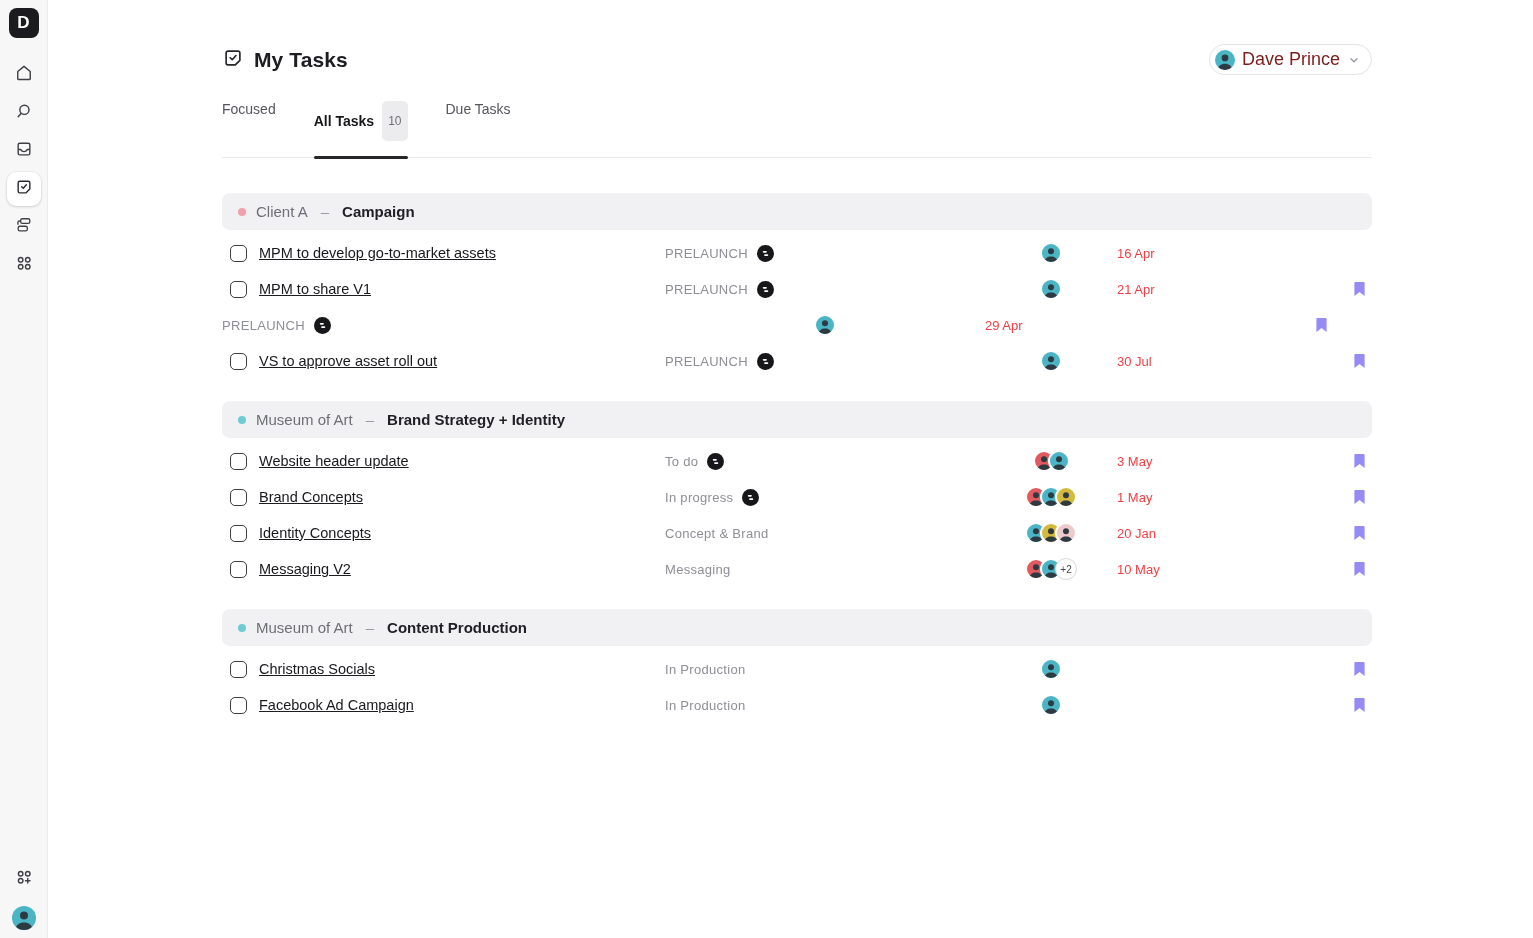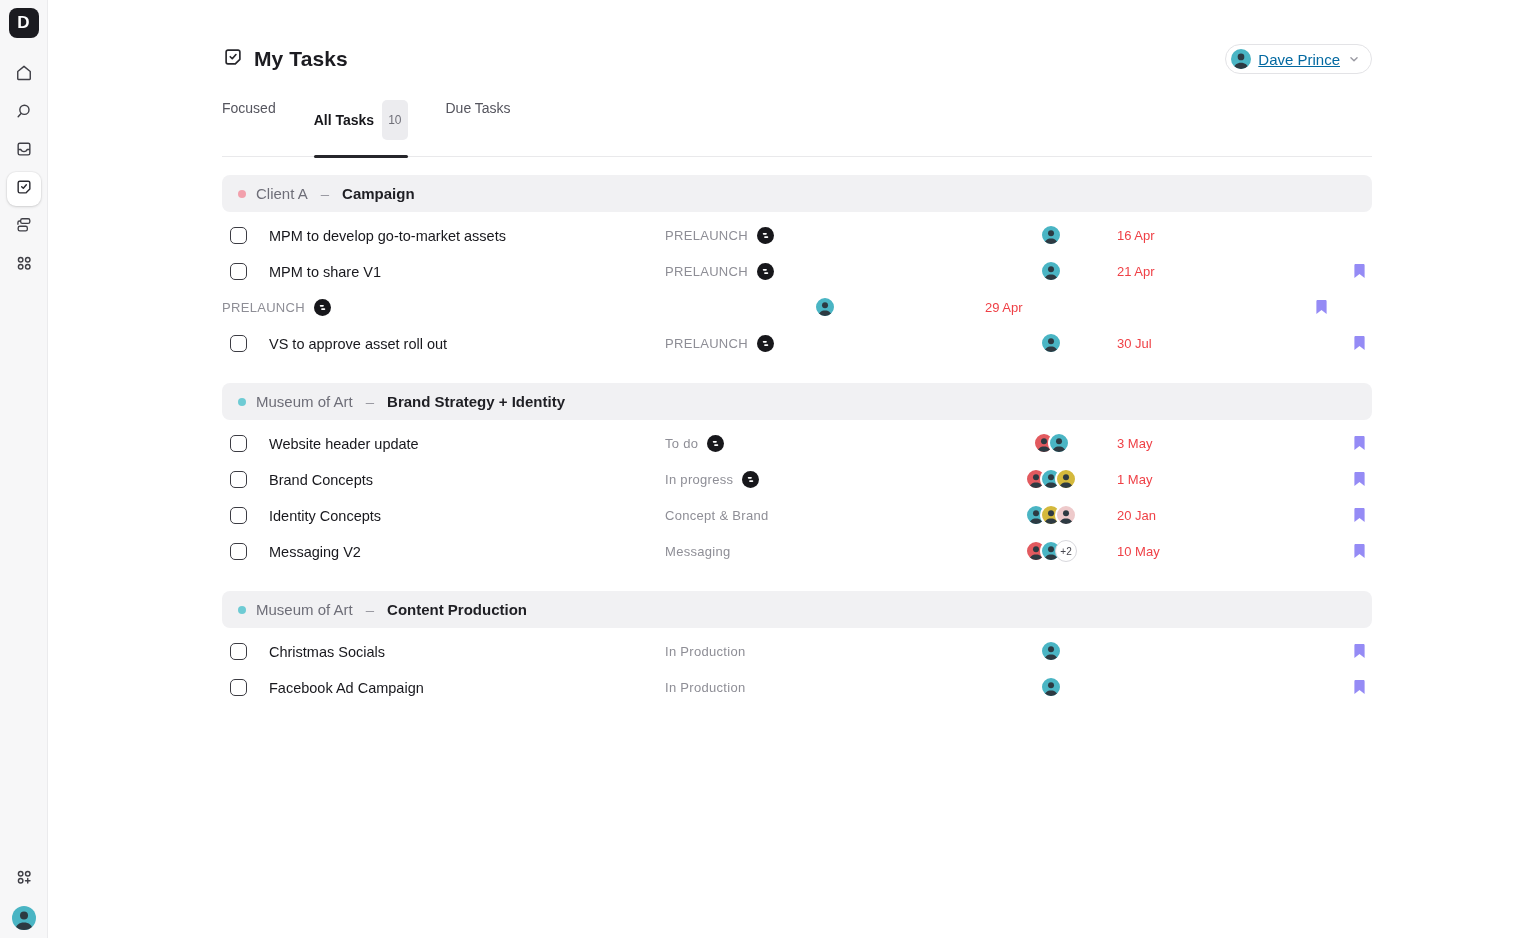--- a/index.html
+++ b/index.html
@@ -18,42 +18,42 @@
 
   
   .main { flex:1; position:relative; }
   .content { width:1150px; margin-left:174px; }
   .page-header { display:flex; align-items:center; justify-content:space-between; margin-top:44px;gap:24px; }
   .title-wrap { display:flex; align-items:center; gap:10px; }
   .title-wrap svg { width:22px; height:22px; }
   .page-title { font-size:21px; font-weight:700; letter-spacing:.1px; }
   .user-pill { display:flex; align-items:center; gap:7px; border:1px solid #e3e3e6; border-radius:999px; padding:4px 10px 4px 5px; cursor:pointer; background:#fff; }
   .user-pill .avatar-xs { width:20px; height:20px; border-radius:50%; overflow:hidden; position:relative; }
-  .user-name { font-size:15px; color:#0369a1;text-decoration:underline; }
+  .user-name { font-size:18px; color:#7f1d1d; }
 
   
   .tabs { display:flex; align-items:flex-start; gap:38px; margin-top:26px; border-bottom:1px solid #e9e9eb; }
   .tab { position:relative; display:flex; align-items:center; gap:8px; padding-bottom:16px; font-size:14px; color:#55555e; cursor:pointer; }
   .tab.active { color:#17171b; font-weight:600; }
   .tab.active::after { content:""; position:absolute; left:0; right:0; bottom:-2px; height:3px; background:#26262b; border-radius:3px; }
   .tab-badge { background:#ececef; color:#6f6f78; font-size:12px; font-weight:400; border-radius:5px; padding:12px 6px; line-height:16px; }
 
   
-  .groups { margin-top:18px; }
+  .groups { margin-top:35px; }
   .group { margin-bottom:22px; }
   .group-header { height:37px; background:#f1f1f3; border-radius:8px; display:flex; align-items:center; padding:0 16px; gap:10px; }
   .group-dot { width:8px; height:8px; border-radius:50%; flex-shrink:0; }
   .group-client { font-size:15px; color:#6e6e78; }
   .group-dash { font-size:15px; color:#9a9aa2; margin:0 3px; }
   .group-project { font-size:15px; font-weight:700; color:#1f1f24; }
   .group-rows { margin-top:5px; }
 
   
   .task-row { display:grid; grid-template-columns:443px 320px 132px 1fr 38px; align-items:center; height:36px; cursor:pointer; }
-  .task-left { display:flex; align-items:flex-end; gap:22px; padding-left:8px; }
+  .task-left { display:flex; align-items:flex-start; gap:12px; padding-left:8px;text-decoration:underline; }
   .checkbox { width:17px; height:17px; border:1.5px solid #3c3c43; border-radius:5px; background:#fff; flex-shrink:0; cursor:pointer; }
   .task-title { font-size:14.5px; color:#18181d; white-space:nowrap; }
   .task-status { display:flex; align-items:center; gap:9px; }
   .status-label { font-size:13px; color:#8e8e96; letter-spacing:.3px; white-space:nowrap; }
   .status-chip { width:17px; height:17px; border-radius:50%; background:#17171b; display:flex; align-items:center; justify-content:center; flex-shrink:0; }
   .status-chip svg { width:11px; height:11px; }
   .task-avatars { display:flex; justify-content:center; align-items:center; }
   .avatar { width:22px; height:22px; border-radius:50%; border:2px solid #fff; overflow:hidden; position:relative; flex-shrink:0; }
   .avatar + .avatar { margin-left:-7px; }
   .avatar.more { background:#fff; border:1px solid #d8d8dd; display:flex; align-items:center; justify-content:center; font-size:10px; color:#45454d; overflow:visible; }

